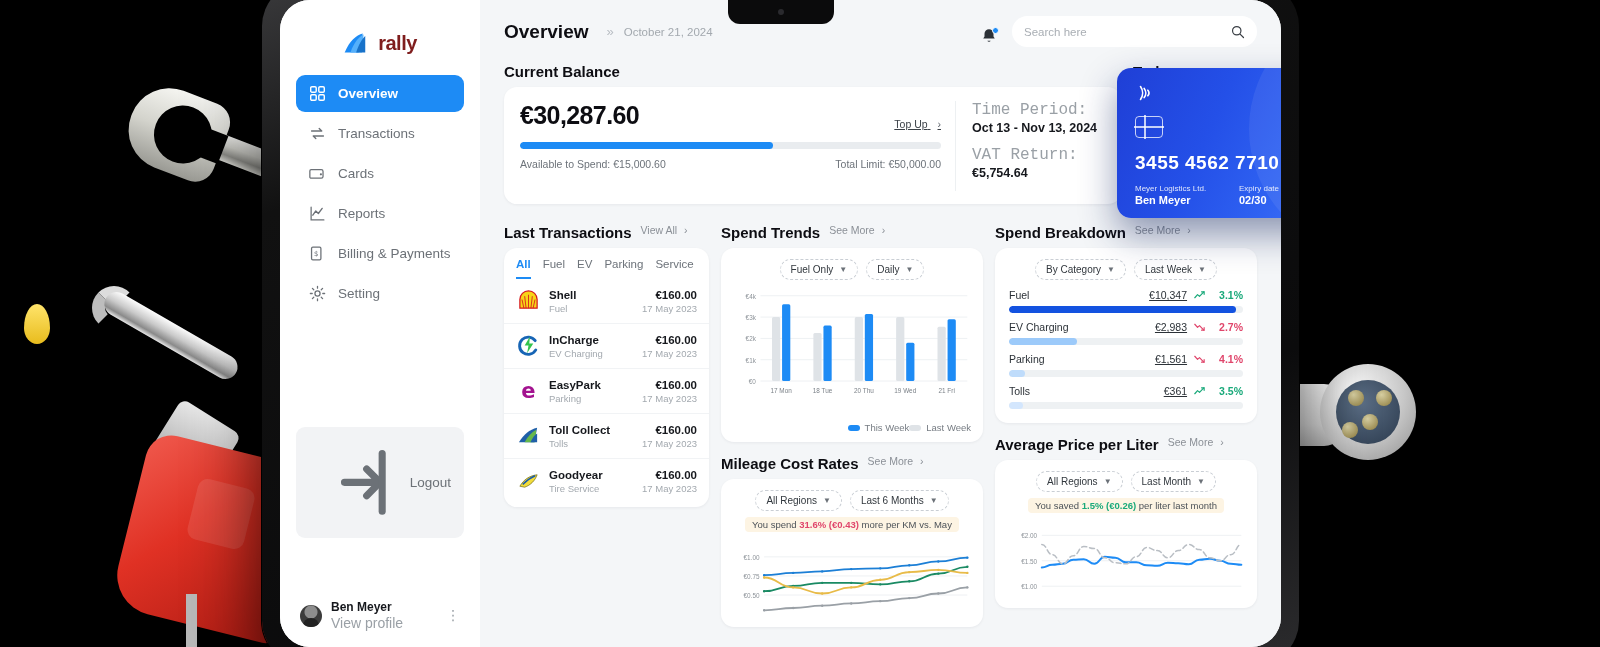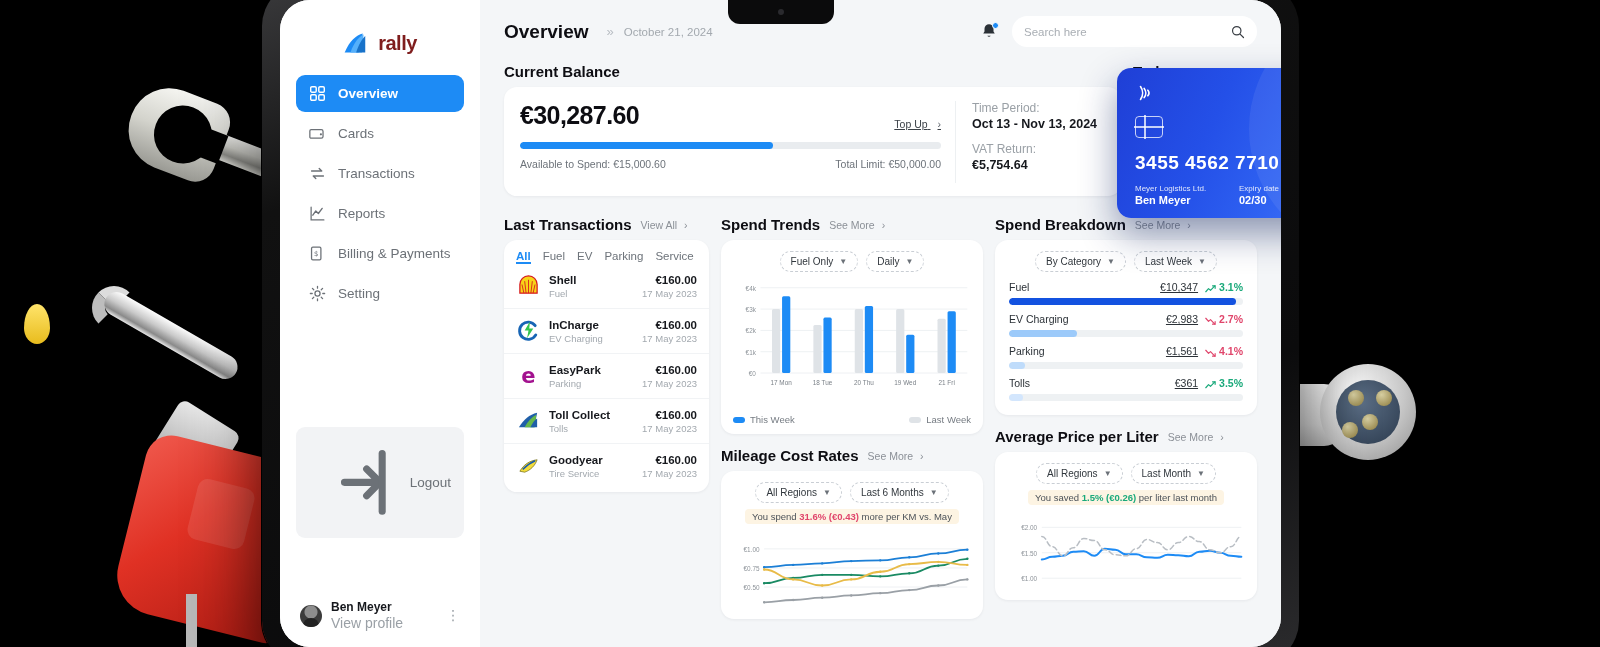--- a/index.html
+++ b/index.html
@@ -167,99 +167,99 @@
   .pf-name { font-size:12px; font-weight:700; color:#16181d; line-height:1.25; }
   .pf-sub { font-size:14px; color:#9aa0a6; }
   .dots { margin-left:auto; color:#9aa0a6; font-size:14px; letter-spacing:0; line-height:.6; }
 
   
   .main { flex:1 1 auto; background:#f4f6f8; overflow:hidden; position:relative; }
   .topbar { display:flex; align-items:center; padding:16px 24px 10px; gap:10px; }
   .pg-title { font-size:19px; font-weight:700; color:#0d0d12; }
   .chev-bc { color:#b9bec4; font-size:13px; margin-left:8px; }
   .bc-date { color:#a3a9af; font-size:11.5px; }
-  .topbar-right { margin-left:auto; display:flex; align-items:center; gap:14px; }
+  .topbar-right { margin-left:auto; display:flex; align-items:flex-end; gap:14px; }
   .bell { position:relative; width:18px; height:20px; }
   .bell .dot { position:absolute; right:-1px; top:0; width:7px; height:7px; border-radius:50%; background:#1d8bf5; border:1.5px solid #fff; }
   .search {
     width:245px; height:31px; background:#fff; border-radius:16px;
     display:flex; align-items:center; padding:0 12px; gap:8px;
   }
   .search input {
     border:0; outline:0; flex:1; font-size:11.5px; color:#3a3f45;
     font-family:"Liberation Sans", sans-serif; background:transparent;
   }
   .search input::placeholder{color:#a9aeb4;}
 
   .content { padding:0 24px; }
   .sec-title { font-size:15px; font-weight:700; color:#0d0d12; }
-  .sec-head { display:flex; align-items:center; gap:9px; margin:6px 0 7px; }
+  .sec-head { display:flex; align-items:flex-start; gap:9px; margin:6px 0 7px; }
   .see-more { font-size:10.5px; color:#8b9097; cursor:pointer; }
   .see-more .ch { margin-left:4px; }
 
   .row1 { display:flex; gap:12px; align-items:flex-start; }
   .balance-wrap { flex:1 1 auto; }
   .today-wrap { width:124px; flex:0 0 124px; }
 
   .card { background:#fff; border-radius:13px; box-shadow:0 1px 3px rgba(16,24,40,.06); }
 
   .balance { display:flex; padding:14px 16px 13px; }
   .bal-left { flex:1 1 auto; padding-right:14px; }
   .bal-top { display:flex; align-items:flex-end; }
   .bal-amount { font-size:25px; font-weight:700; color:#0d0d12; letter-spacing:-.6px; }
   .topup { margin-left:auto; font-size:10.5px; color:#3c4248; text-decoration:underline; cursor:pointer; }
   .topup .ch { margin-left:7px; text-decoration:none; color:#5b6169; }
   .bar { height:7px; border-radius:4px; background:#e9ecef; margin:12px 0 9px; overflow:hidden; }
   .bar > i { display:block; height:100%; background:#1d8bf5; border-radius:4px; }
   .bal-foot { display:flex; font-size:10.5px; color:#6d737a; }
   .bal-foot span:last-child { margin-left:auto; }
   .bal-right { width:150px; flex:0 0 150px; border-left:1px solid #edf0f2; padding-left:16px; }
-  .kv-label { font-size:12px; color:#9aa0a6; }
+  .kv-label { font-size:16px; color:#9aa0a6;font-family:Liberation Mono, monospace; }
   .kv-value { font-size:12.5px; font-weight:700; color:#16181d; margin:2px 0 11px; }
 
   .today-card { padding:10px 11px 0; height:92px; overflow:hidden; }
   .today-amount { font-size:16px; font-weight:700; color:#0d0d12; letter-spacing:-.3px; }
   .today-delta { font-size:9.5px; color:#19a97a; display:flex; align-items:center; gap:4px; margin-top:2px; }
   .today-delta em { font-style:normal; color:#8f959b; }
 
   .row2 { display:flex; gap:12px; margin-top:14px; align-items:flex-start; }
   .col-tx { width:205px; flex:0 0 205px; }
   .col-mid { flex:1 1 0; }
   .col-right { flex:1 1 0; }
 
   .tx-card { padding:0 0 4px; }
   .tabs { display:flex; gap:12px; padding:10px 12px 0; font-size:11.5px; color:#6d737a; }
-  .tabs .tab { cursor:pointer; }
+  .tabs .tab { padding-bottom:7px; cursor:pointer; }
   .tabs .tab.on { color:#1d8bf5; font-weight:700; border-bottom:2px solid #1d8bf5; }
   .tx { display:flex; align-items:center; gap:9px; padding:9px 12px; border-bottom:1px solid #f1f3f5; }
   .tx:last-child { border-bottom:0; }
   .tx-logo { width:24px; height:24px; flex:0 0 24px; display:flex; align-items:center; justify-content:center; }
   .tx-name { font-size:11.5px; font-weight:700; color:#16181d; line-height:1.3; }
   .tx-cat { font-size:9.5px; color:#a3a9af; }
   .tx-right { margin-left:auto; text-align:right; }
   .tx-amt { font-size:11.5px; font-weight:700; color:#16181d; line-height:1.3; }
   .tx-date { font-size:9.5px; color:#a3a9af; }
 
   .panel { padding:11px 12px 9px; }
   .pills { display:flex; gap:8px; justify-content:center; }
   .pill {
     font-size:10px; color:#31373d; padding:4px 10px; border-radius:11px;
     border:1px dashed #c9ced4; display:flex; align-items:center; gap:6px; cursor:pointer; background:#fff;
   }
   .pill .ch { color:#6b7178; font-size:8px; }
 
   .chart-area { position:relative; margin-top:8px; }
-  .legend { display:flex; gap:0; justify-content:space-between; margin-top:4px; font-size:9.5px; color:#767c83; }
+  .legend { display:flex; gap:0; justify-content:flex-end; margin-top:4px; font-size:9.5px; color:#767c83; }
   .legend i { display:inline-block; width:12px; height:6px; border-radius:3px; margin-right:5px; vertical-align:middle; }
 
   .bd-row { padding:3px 2px 5px; }
   .bd-top { display:flex; align-items:center; font-size:10.5px; }
   .bd-name { color:#2b3137; font-weight:400; }
   .bd-val { margin-left:auto; color:#2b3137;text-decoration:underline; }
-  .bd-chg { margin-left:7px; font-weight:600; display:flex; align-items:flex-end; gap:3px; }
+  .bd-chg { margin-left:7px; font-weight:600; display:flex; align-items:center; gap:14px; }
   .bd-bar { height:7px; border-radius:4px; background:#eef1f3; margin-top:5px; overflow:hidden; }
   .bd-bar > i { display:block; height:100%; border-radius:4px; }
 
   .note { margin:6px auto 0; font-size:9.5px; color:#4c5258; background:#fdf4e3; border-radius:4px; padding:2px 7px; width:max-content; }
   .note b { font-weight:700; }
 
   
   .cc {
     position:absolute; right:-88px; top:68px; width:252px; height:150px; z-index:30;
     border-radius:14px; overflow:hidden;
@@ -337,31 +337,31 @@
               <rect x="2" y="2" width="6.5" height="6.5" rx="1.5" fill="none" stroke="currentColor" stroke-width="1.7"></rect>
               <rect x="11.5" y="2" width="6.5" height="6.5" rx="1.5" fill="none" stroke="currentColor" stroke-width="1.7"></rect>
               <rect x="2" y="11.5" width="6.5" height="6.5" rx="1.5" fill="none" stroke="currentColor" stroke-width="1.7"></rect>
               <rect x="11.5" y="11.5" width="6.5" height="6.5" rx="1.5" fill="none" stroke="currentColor" stroke-width="1.7"></rect>
             </svg>
             <span>Overview</span>
           </div>
 
           <div class="nav-item">
             <svg class="ic" viewBox="0 0 20 20">
+              <path d="M3 7h12l-3-3M17 13H5l3 3" fill="none" stroke="currentColor" stroke-width="1.6" stroke-linecap="round" stroke-linejoin="round"></path>
+            </svg>
+            <span>Transactions</span>
+          </div>
+
+          <div class="nav-item">
+            <svg class="ic" viewBox="0 0 20 20">
               <path d="M2.5 5.5h12a2 2 0 012 2v6a2 2 0 01-2 2h-12a1.5 1.5 0 01-1.5-1.5v-7A1.5 1.5 0 012.5 5.5z" fill="none" stroke="currentColor" stroke-width="1.5"></path>
               <circle cx="14" cy="11" r="1.3" fill="currentColor"></circle>
             </svg>
             <span>Cards</span>
-          </div>
-
-          <div class="nav-item">
-            <svg class="ic" viewBox="0 0 20 20">
-              <path d="M3 7h12l-3-3M17 13H5l3 3" fill="none" stroke="currentColor" stroke-width="1.6" stroke-linecap="round" stroke-linejoin="round"></path>
-            </svg>
-            <span>Transactions</span>
           </div>
 
 
           <div class="nav-item">
             <svg class="ic" viewBox="0 0 20 20">
               <path d="M2.5 2.5v15h15" fill="none" stroke="currentColor" stroke-width="1.5" stroke-linecap="round"></path>
               <path d="M4.5 12l3.5-5 3 3 4.5-6" fill="none" stroke="currentColor" stroke-width="1.6" stroke-linejoin="round" stroke-linecap="round"></path>
             </svg>
             <span>Reports</span>
           </div>

